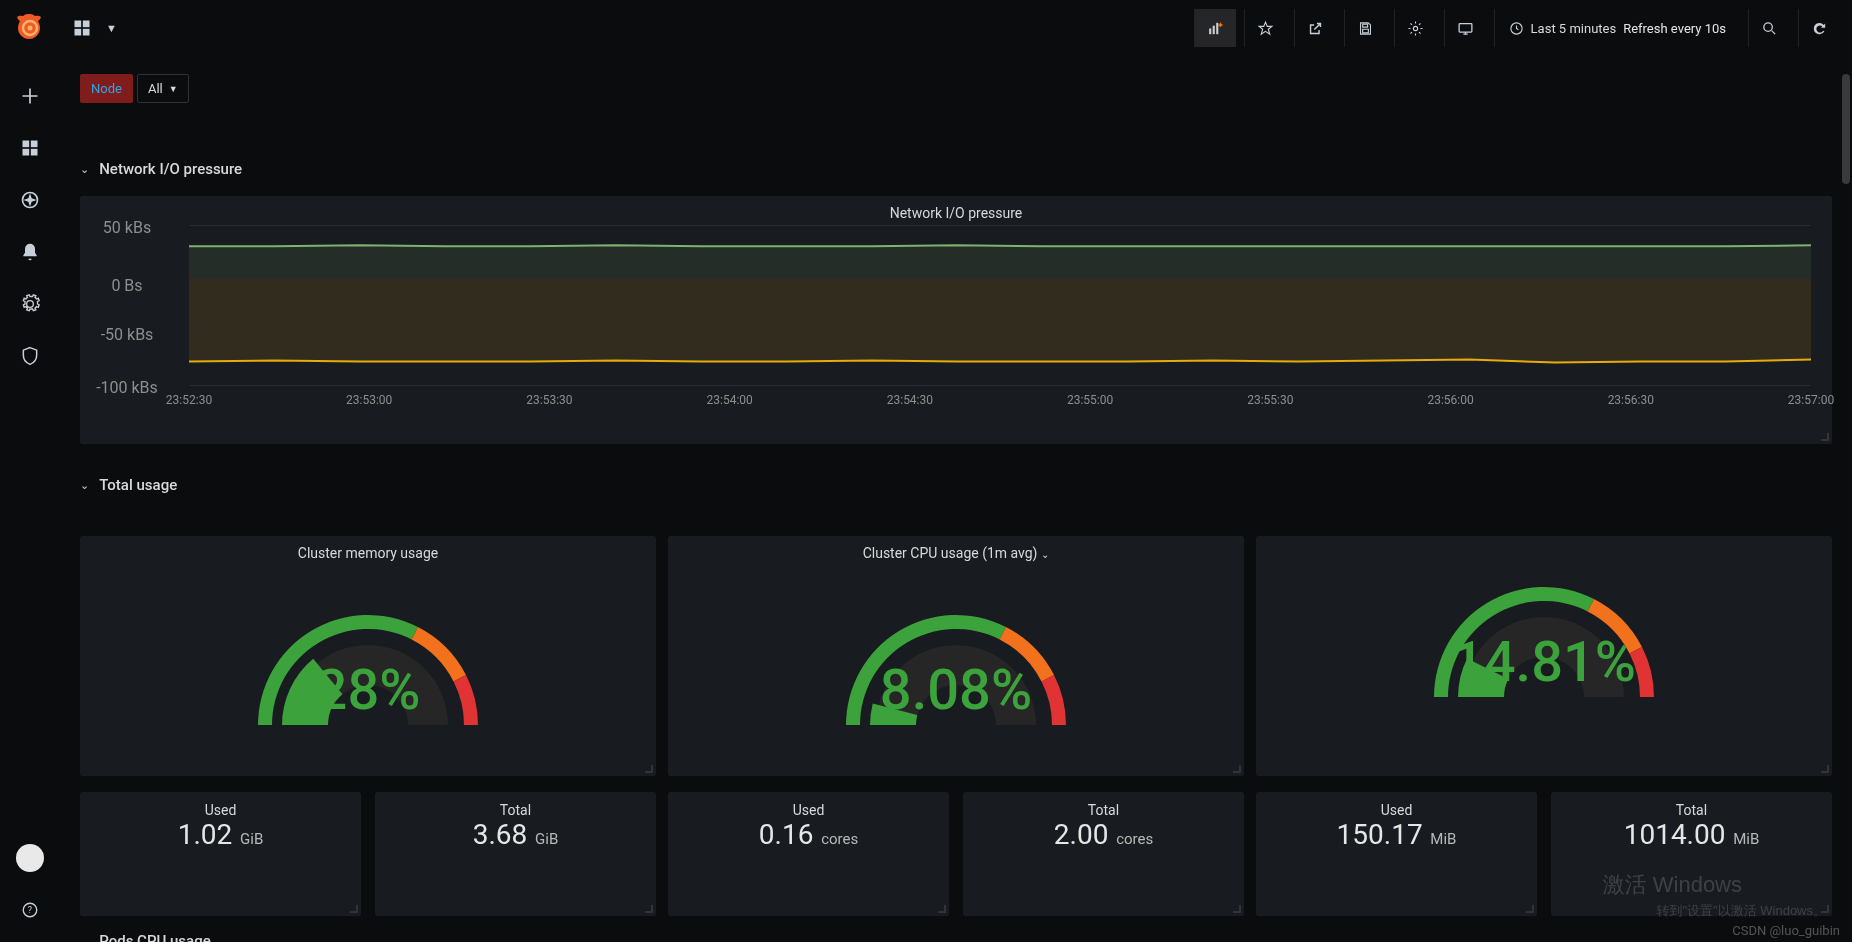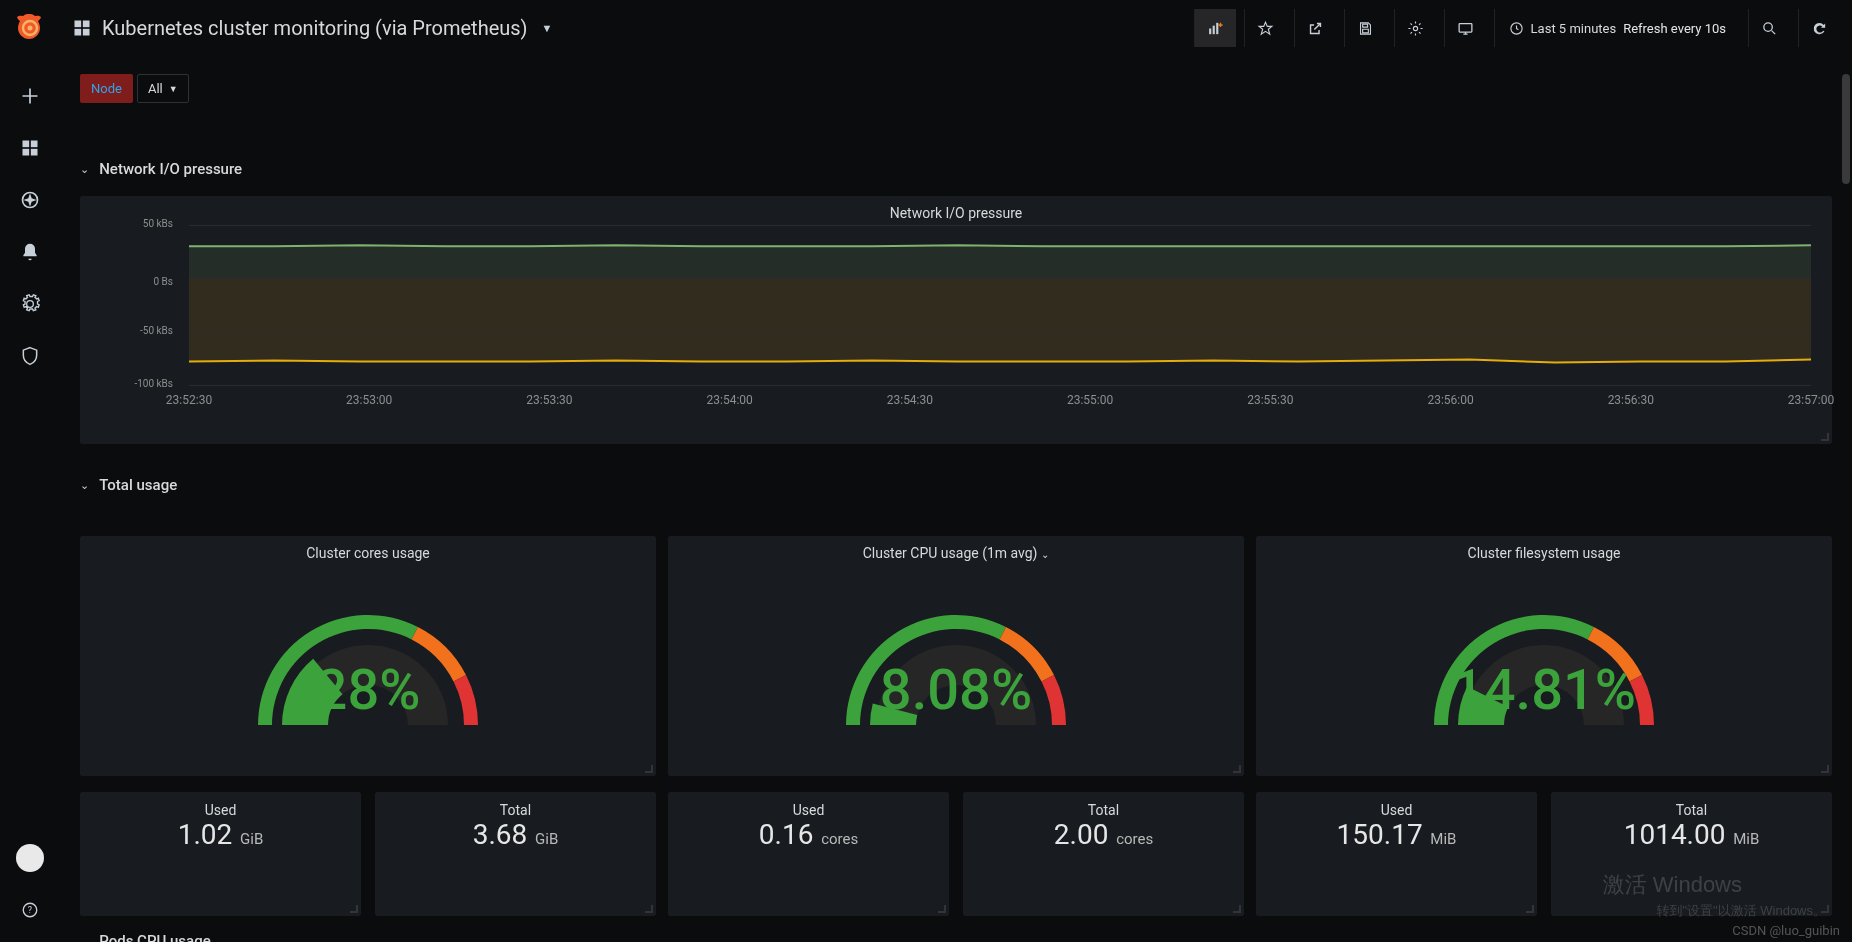--- a/index.html
+++ b/index.html
@@ -43,21 +43,21 @@
 
 
 .panel { position:absolute; background:#181b1f; border:1px solid #181b1f; border-radius:2px; }
 .panel-title { text-align:center; color:#d8d9da; font-size:14px; padding:8px 0 4px; cursor:pointer; }
 .panel-corner { position:absolute; right:2px; bottom:2px; width:8px; height:8px; border-right:2px solid #33343a; border-bottom:2px solid #33343a; }
 
 
 .net-panel { left:80px; top:196px; width:1752px; height:248px; }
 .net-chart { position:relative; width:100%; height:200px; }
 .y-axis { position:absolute; left:0; top:0; width:100px; height:160px; }
-.y-tick { position:absolute; right:8px; font-size:10px; color:#8e8e8e; text-align:right; width:92px; }
+.y-tick { position:absolute; right:8px; font-size:16px; color:#8e8e8e; text-align:center; width:92px; }
 .grid-area { position:absolute; left:108px; top:0; right:20px; height:160px; }
 .grid-line { position:absolute; left:0; right:0; border-top:1px solid #2c2c2e; }
 .x-axis { position:absolute; left:108px; right:20px; top:168px; height:20px; }
 .x-tick { position:absolute; font-size:12px; color:#8e8e8e; transform:translateX(-50%); }
 
 
 .gauge-panel { top:536px; width:576px; height:240px; }
 .gauge-svg-wrap { display:flex; justify-content:center; align-items:flex-end; height:180px; position:relative; }
 .gauge-value { position:absolute; left:50%; transform:translateX(-50%); bottom:22px; font-size:56px; font-weight:500; color:#3ca23c; }
 
@@ -132,21 +132,20 @@
 </div>
 
 <div class="topbar">
   <div class="dash-title-wrap">
     <svg class="dash-grid-icon" viewBox="0 0 24 24">
         <rect x="3" y="3" width="8" height="8" fill="#c7d0d9"></rect>
         <rect x="13" y="3" width="8" height="8" fill="#c7d0d9"></rect>
         <rect x="3" y="13" width="8" height="8" fill="#c7d0d9"></rect>
         <rect x="13" y="13" width="8" height="8" fill="#c7d0d9"></rect>
       </svg>
-    <span class="dash-title">Kubernetes cluster monitoring (via Prometheus)</span>
     <span class="dash-caret">▼</span>
   </div>
   <div class="topbar-spacer"></div>
   <div class="topbar-btns">
     <div class="tbtn active">
         <svg viewBox="0 0 24 24">
           <rect x="3" y="12" width="3" height="8" fill="#c7d0d9"></rect>
           <rect x="8" y="8" width="3" height="12" fill="#c7d0d9"></rect>
           <rect x="13" y="4" width="3" height="16" fill="#c7d0d9"></rect>
           <path d="M18 4h2v2h2v2h-2v2h-2V8h-2V6h2z" fill="#eb7b18"></path>
@@ -250,21 +249,21 @@
   </div>
   <div class="panel-corner"></div>
 </div>
 
 <div class="row-header" style="top:476px">
   <span class="chev">⌄</span>
   <span class="lbl">Total usage</span>
 </div>
 
 <div class="panel gauge-panel" style="left:80px">
-  <div class="panel-title">Cluster cores usage</div>
+  <div class="panel-title">Cluster memory usage</div>
   <div class="gauge-svg-wrap">
       <svg class="gauge" width="290" height="170">
         <path d="M 35,150 A 110 110 0 0 1 194.93895497135014,51.98928233927954 L 188.5830879749965,64.46337367791669 A 96 96 0 0 0 49,150 Z" fill="#3ca23c"></path>
         <path d="M 194.93895497135014,51.98928233927954 A 110 110 0 0 1 243.01071766072047,100.06104502864986 L 230.53662632208332,106.41691202500351 A 96 96 0 0 0 188.5830879749965,64.46337367791669 Z" fill="#f2711c"></path>
         <path d="M 243.01071766072047,100.06104502864986 A 110 110 0 0 1 255,150 L 241,150 A 96 96 0 0 0 230.53662632208332,106.41691202500351 Z" fill="#e03434"></path>
         <path d="M 65,150 A 80 80 0 0 1 225,150 L 185,150 A 40 40 0 0 0 105,150 Z" fill="#262626"></path>
         <path d="M 59,150 A 86 86 0 0 1 90.18153688161271,83.7358611212821 L 119.50304041005242,119.17947028896842 A 40 40 0 0 0 105,150 Z" fill="#3ca23c"></path>
       </svg>
     <div class="gauge-value">28%</div>
   </div>
@@ -278,21 +277,20 @@
         <path d="M 194.93895497135014,51.98928233927954 A 110 110 0 0 1 243.01071766072047,100.06104502864986 L 230.53662632208332,106.41691202500351 A 96 96 0 0 0 188.5830879749965,64.46337367791669 Z" fill="#f2711c"></path>
         <path d="M 243.01071766072047,100.06104502864986 A 110 110 0 0 1 255,150 L 241,150 A 96 96 0 0 0 230.53662632208332,106.41691202500351 Z" fill="#e03434"></path>
         <path d="M 65,150 A 80 80 0 0 1 225,150 L 185,150 A 40 40 0 0 0 105,150 Z" fill="#262626"></path>
         <path d="M 59,150 A 86 86 0 0 1 61.75586338833986,128.40338638167398 L 106.28179692480924,139.95506343333673 A 40 40 0 0 0 105,150 Z" fill="#3ca23c"></path>
       </svg>
     <div class="gauge-value">8.08%</div>
   </div>
   <div class="panel-corner"></div>
 </div>
 <div class="panel gauge-panel" style="left:1256px">
-  <div class="panel-title">Cluster filesystem usage</div>
   <div class="gauge-svg-wrap">
       <svg class="gauge" width="290" height="170">
         <path d="M 35,150 A 110 110 0 0 1 194.93895497135014,51.98928233927954 L 188.5830879749965,64.46337367791669 A 96 96 0 0 0 49,150 Z" fill="#3ca23c"></path>
         <path d="M 194.93895497135014,51.98928233927954 A 110 110 0 0 1 243.01071766072047,100.06104502864986 L 230.53662632208332,106.41691202500351 A 96 96 0 0 0 188.5830879749965,64.46337367791669 Z" fill="#f2711c"></path>
         <path d="M 243.01071766072047,100.06104502864986 A 110 110 0 0 1 255,150 L 241,150 A 96 96 0 0 0 230.53662632208332,106.41691202500351 Z" fill="#e03434"></path>
         <path d="M 65,150 A 80 80 0 0 1 225,150 L 185,150 A 40 40 0 0 0 105,150 Z" fill="#262626"></path>
         <path d="M 59,150 A 86 86 0 0 1 68.14175559798424,111.41489578295773 L 109.25197934789965,132.0534398990501 A 40 40 0 0 0 105,150 Z" fill="#3ca23c"></path>
       </svg>
     <div class="gauge-value">14.81%</div>
   </div>

